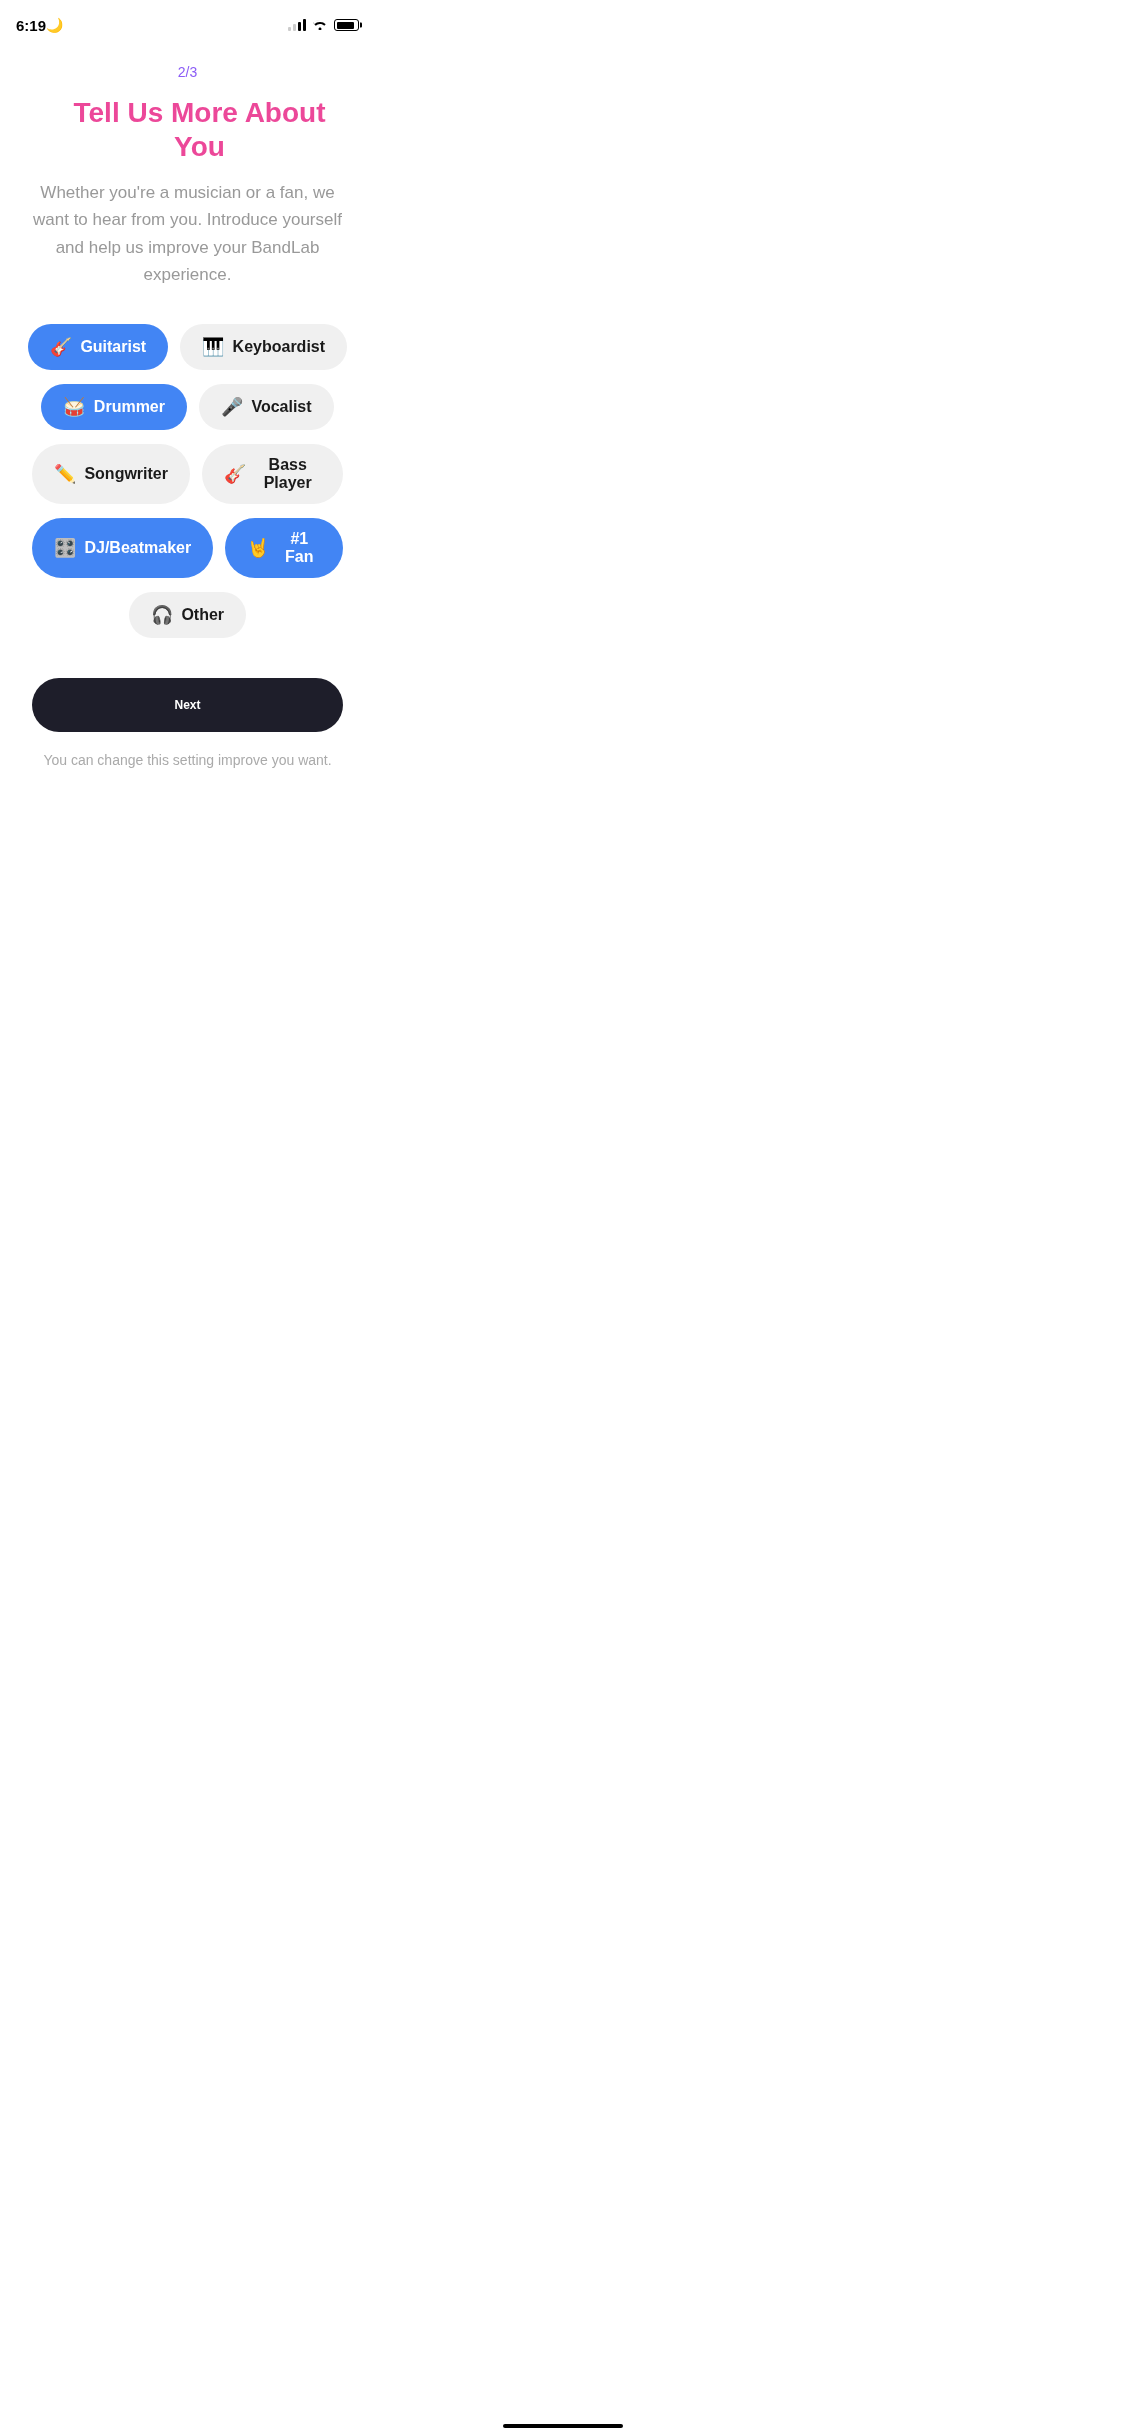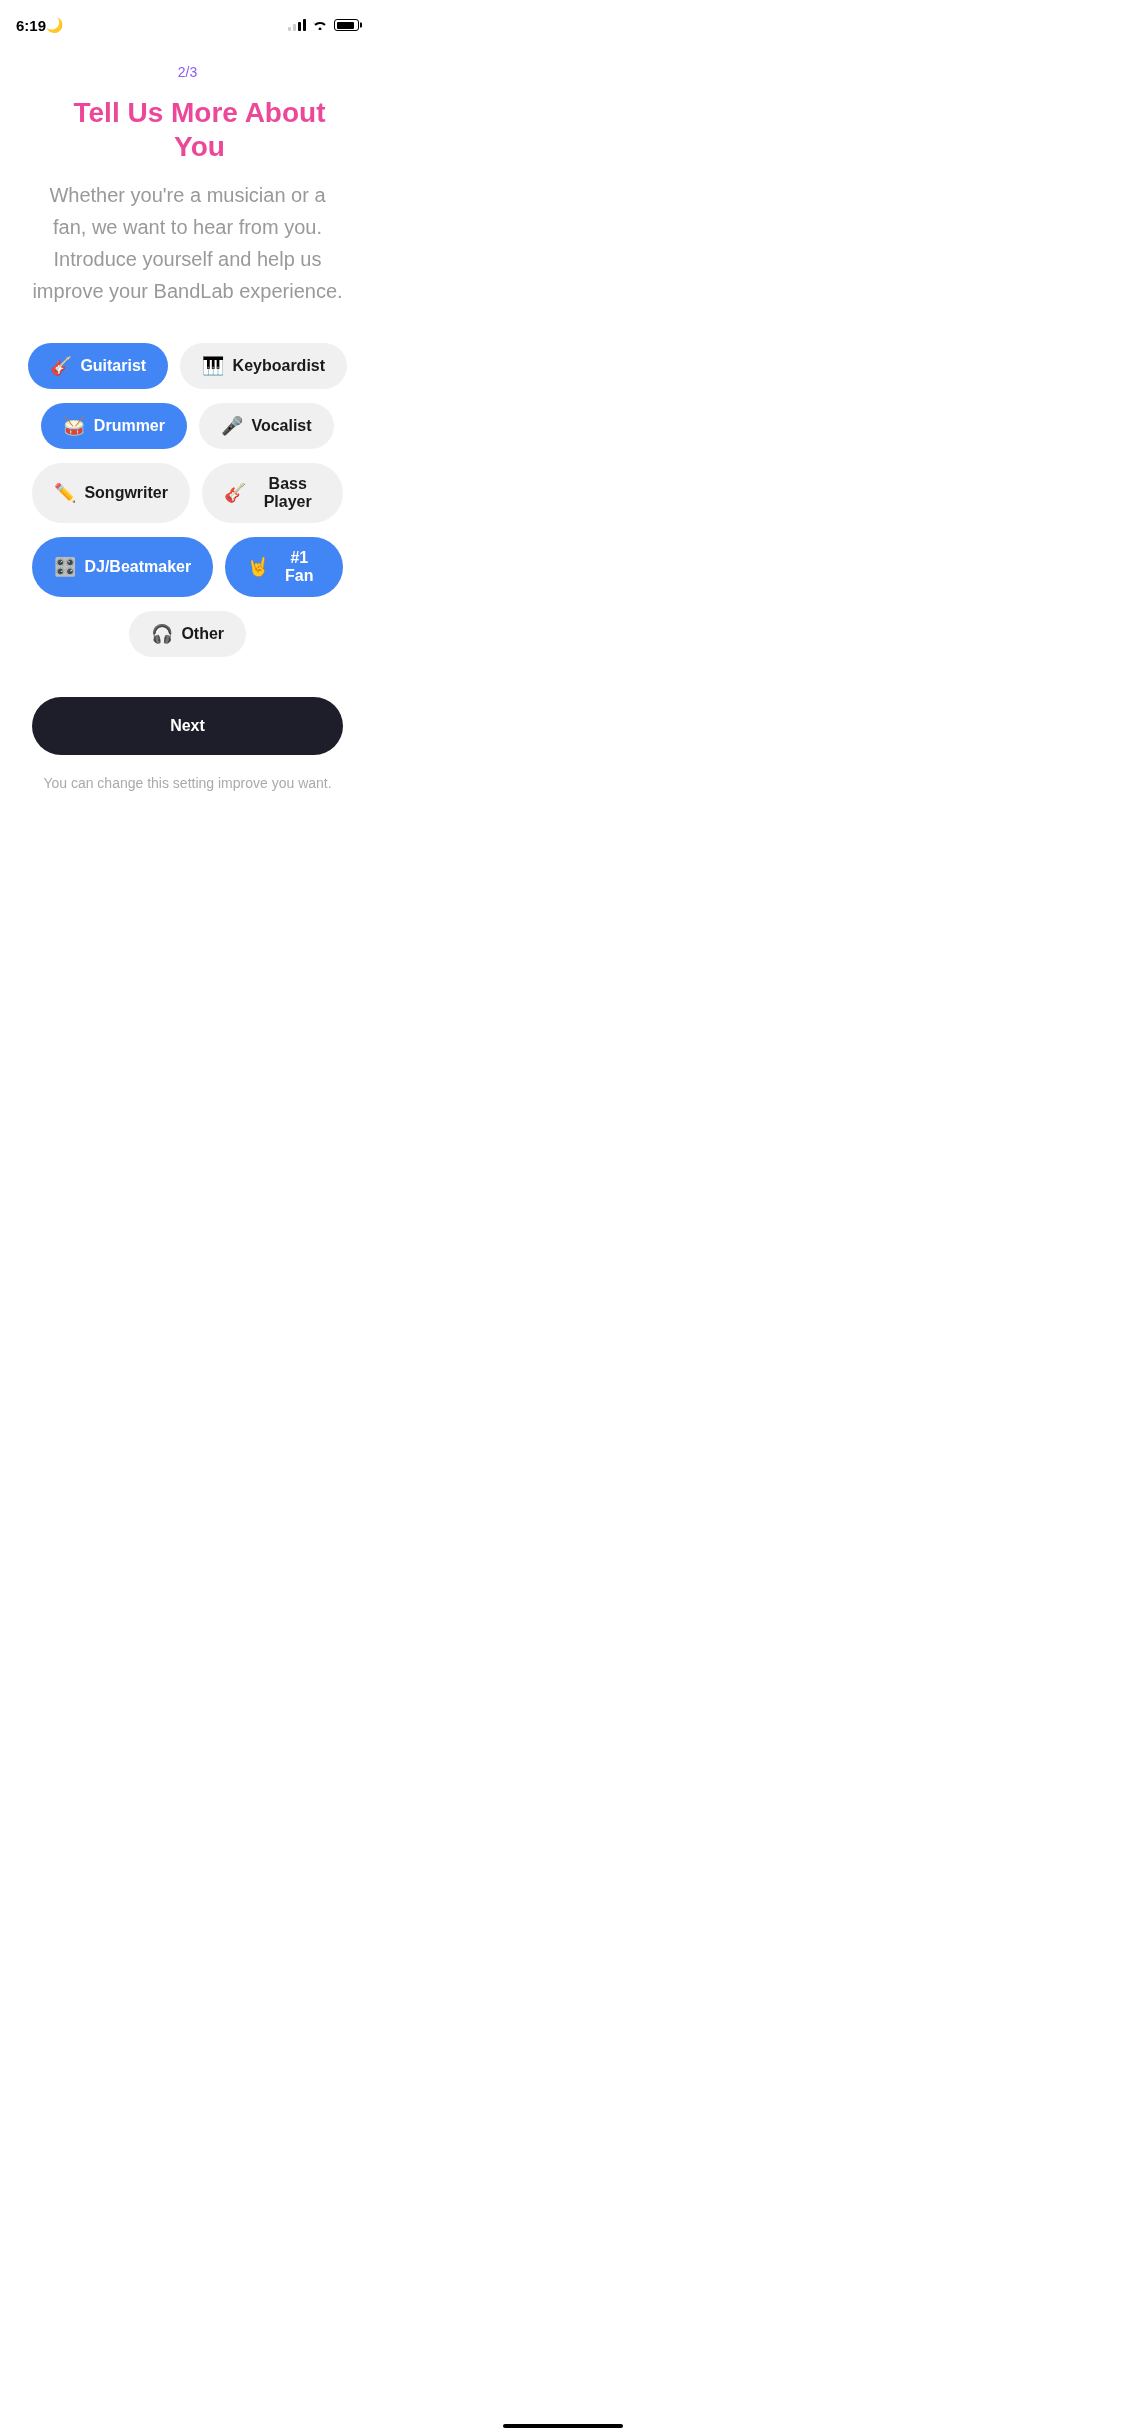--- a/index.html
+++ b/index.html
@@ -109,21 +109,21 @@
       font-size: 28px;
       font-weight: 800;
       color: #ec4899;
       text-align: center;
       margin-bottom: 16px;
       line-height: 1.2;
       margin-left: 24px;
     }
 
     .page-subtitle {
-      font-size: 20px;
+      font-size: 17px;
       color: #999;
       text-align: center;
       line-height: 1.6;
       margin-bottom: 36px;
     }
 
     .roles-container {
       display: flex;
       flex-direction: column;
       align-items: center;
@@ -165,21 +165,21 @@
       font-size: 18px;
     }
 
     .next-button {
       width: 100%;
       padding: 20px;
       background: #1e1e2a;
       color: #fff;
       border: none;
       border-radius: 50px;
-      font-size: 16px;
+      font-size: 12px;
       font-weight: 700;
       cursor: pointer;
       margin-bottom: 20px;
     }
 
     .settings-note {
       font-size: 14px;
       color: #aaa;
       text-align: center;
     }

